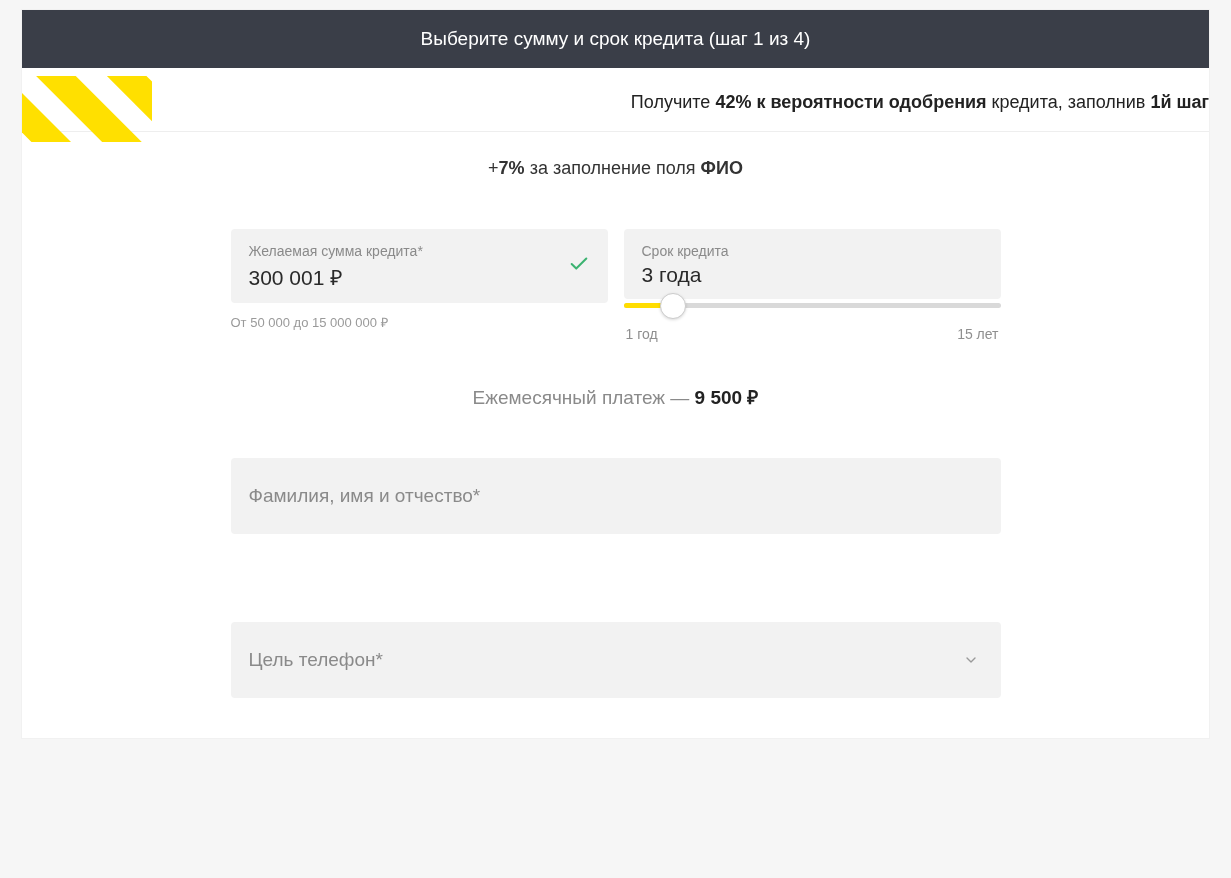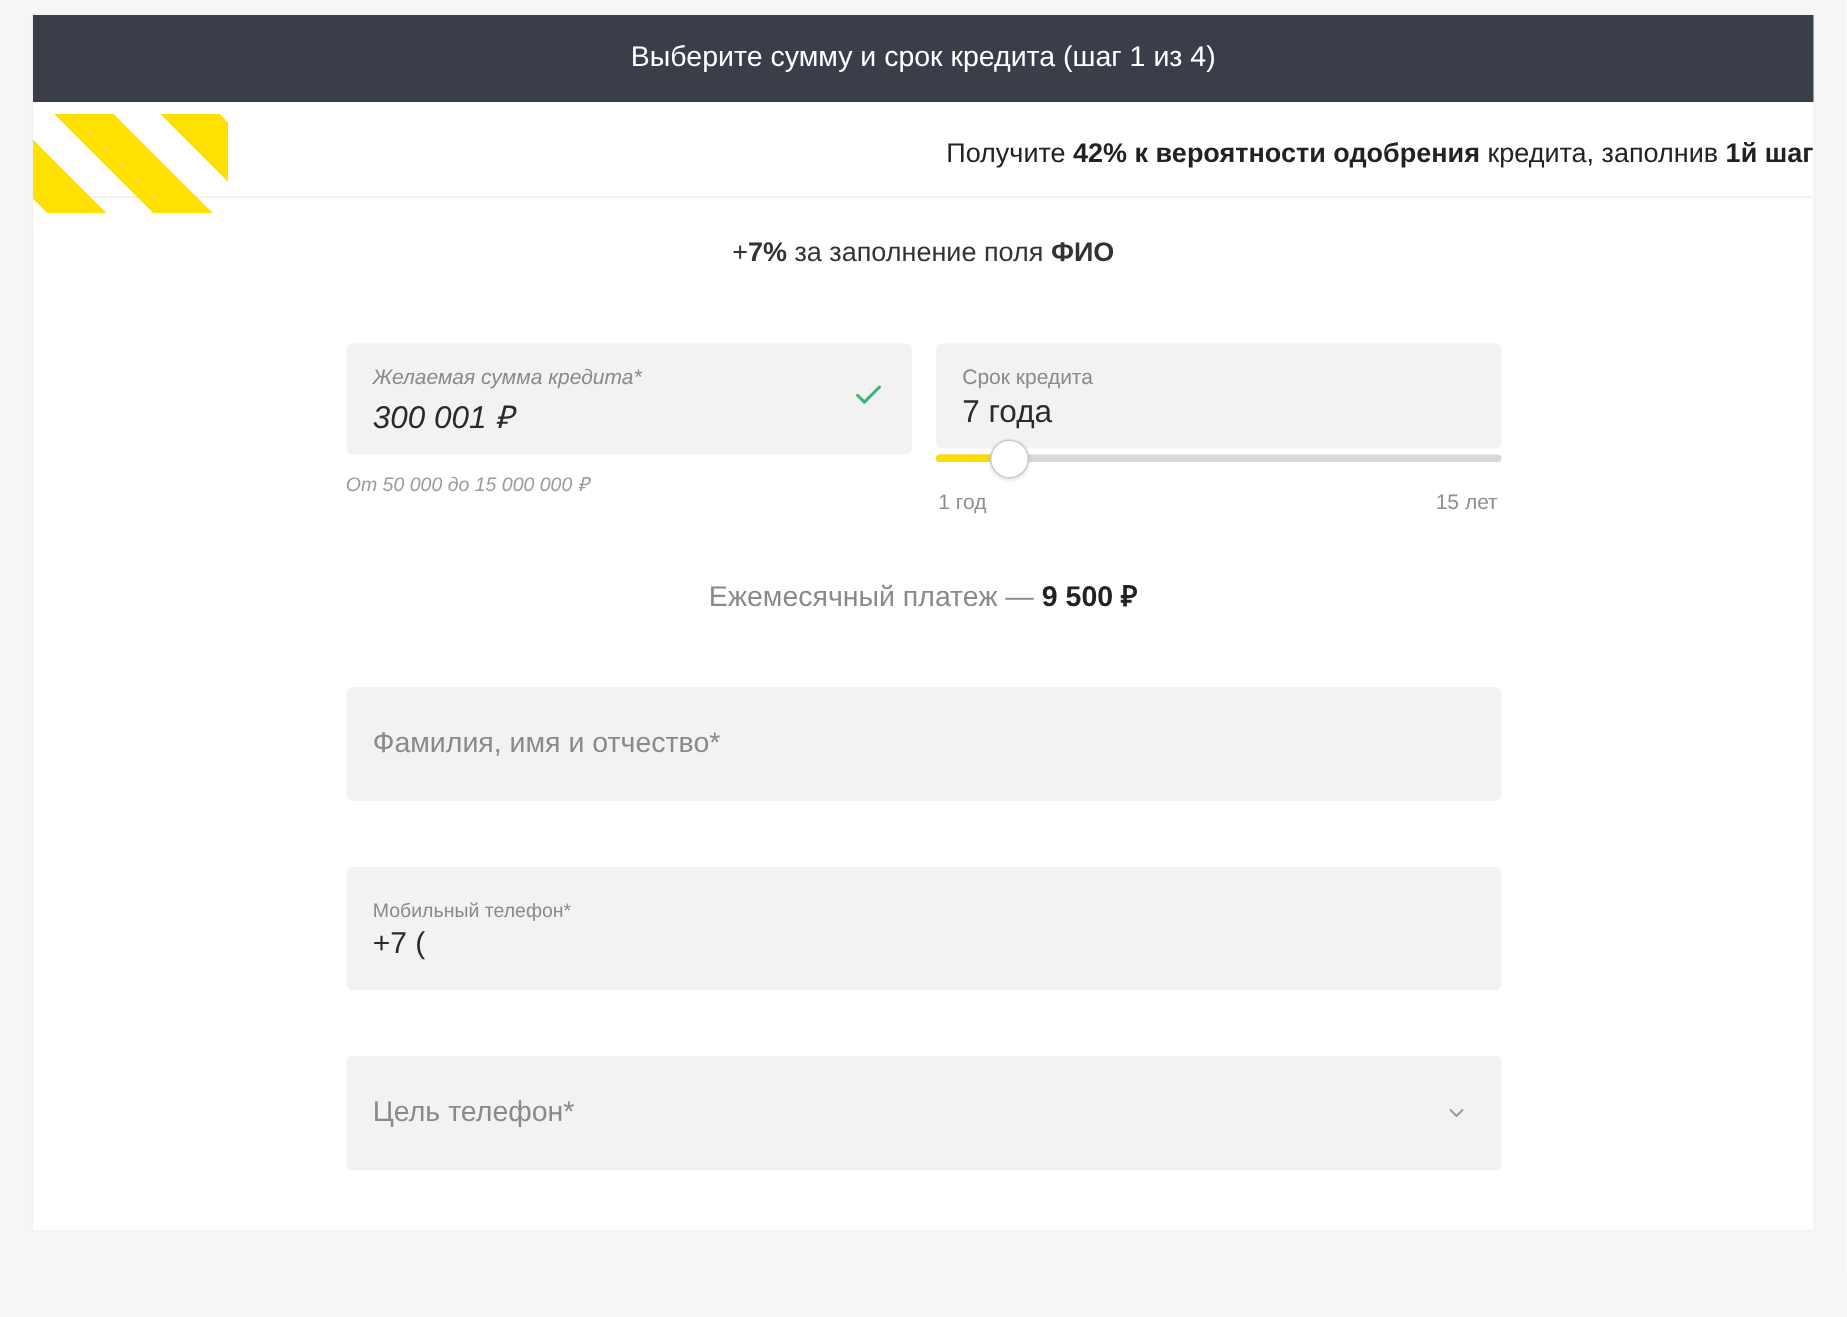--- a/index.html
+++ b/index.html
@@ -217,37 +217,37 @@
       <span>Получите </span><b>42% к вероятности одобрения</b><span> кредита, заполнив </span><b>1й шаг</b>
     </div>
 
     <div class="bonus-line">
       <span>+</span><b>7%</b><span> за заполнение поля </span><b>ФИО</b>
     </div>
 
     <div class="form-area">
 
       <div class="row-top">
-        <div style="flex:1;font-style:italic;">
+        <div style="flex:1;">
           <div class="field-box">
             <span class="field-label">Желаемая сумма кредита*</span>
             <span class="field-value">300 001 ₽</span>
             <span class="check-icon">
               <svg width="22" height="22" viewBox="0 0 24 24" fill="none" stroke="#3cb371" stroke-width="2.2" stroke-linecap="round" stroke-linejoin="round">
                   <polyline points="4 12 9 17 20 6"></polyline>
                 </svg>
             </span>
           </div>
           <div class="hint">От 50 000 до 15 000 000 ₽</div>
         </div>
 
         <div class="term-col">
           <div class="field-box">
             <span class="field-label">Срок кредита</span>
-            <span class="field-value">7 года</span>
+            <span class="field-value">3 года</span>
           </div>
           <div class="slider-track">
             <div class="slider-fill"></div>
             <div class="slider-thumb"></div>
           </div>
           <div class="slider-labels">
             <span>1 год</span>
             <span>15 лет</span>
           </div>
         </div>
@@ -255,24 +255,20 @@
 
       <div class="monthly">
         <span>Ежемесячный платеж — </span><span class="amount">9 500 ₽</span>
       </div>
 
       <div class="input-box">
         <span class="input-placeholder">Фамилия, имя и отчество*</span>
       </div>
 
       <div class="row-two">
-        <div class="half-box with-label">
-          <span class="lbl">Мобильный телефон*</span>
-          <span class="val">+7 (</span>
-        </div>
       </div>
 
       <div class="select-box">
         <span class="pl">Цель телефон*</span>
         <span class="chevron">
           <svg width="16" height="16" viewBox="0 0 24 24" fill="none" stroke="#9a9a9a" stroke-width="2" stroke-linecap="round" stroke-linejoin="round">
               <polyline points="6 9 12 15 18 9"></polyline>
             </svg>
         </span>
       </div>

